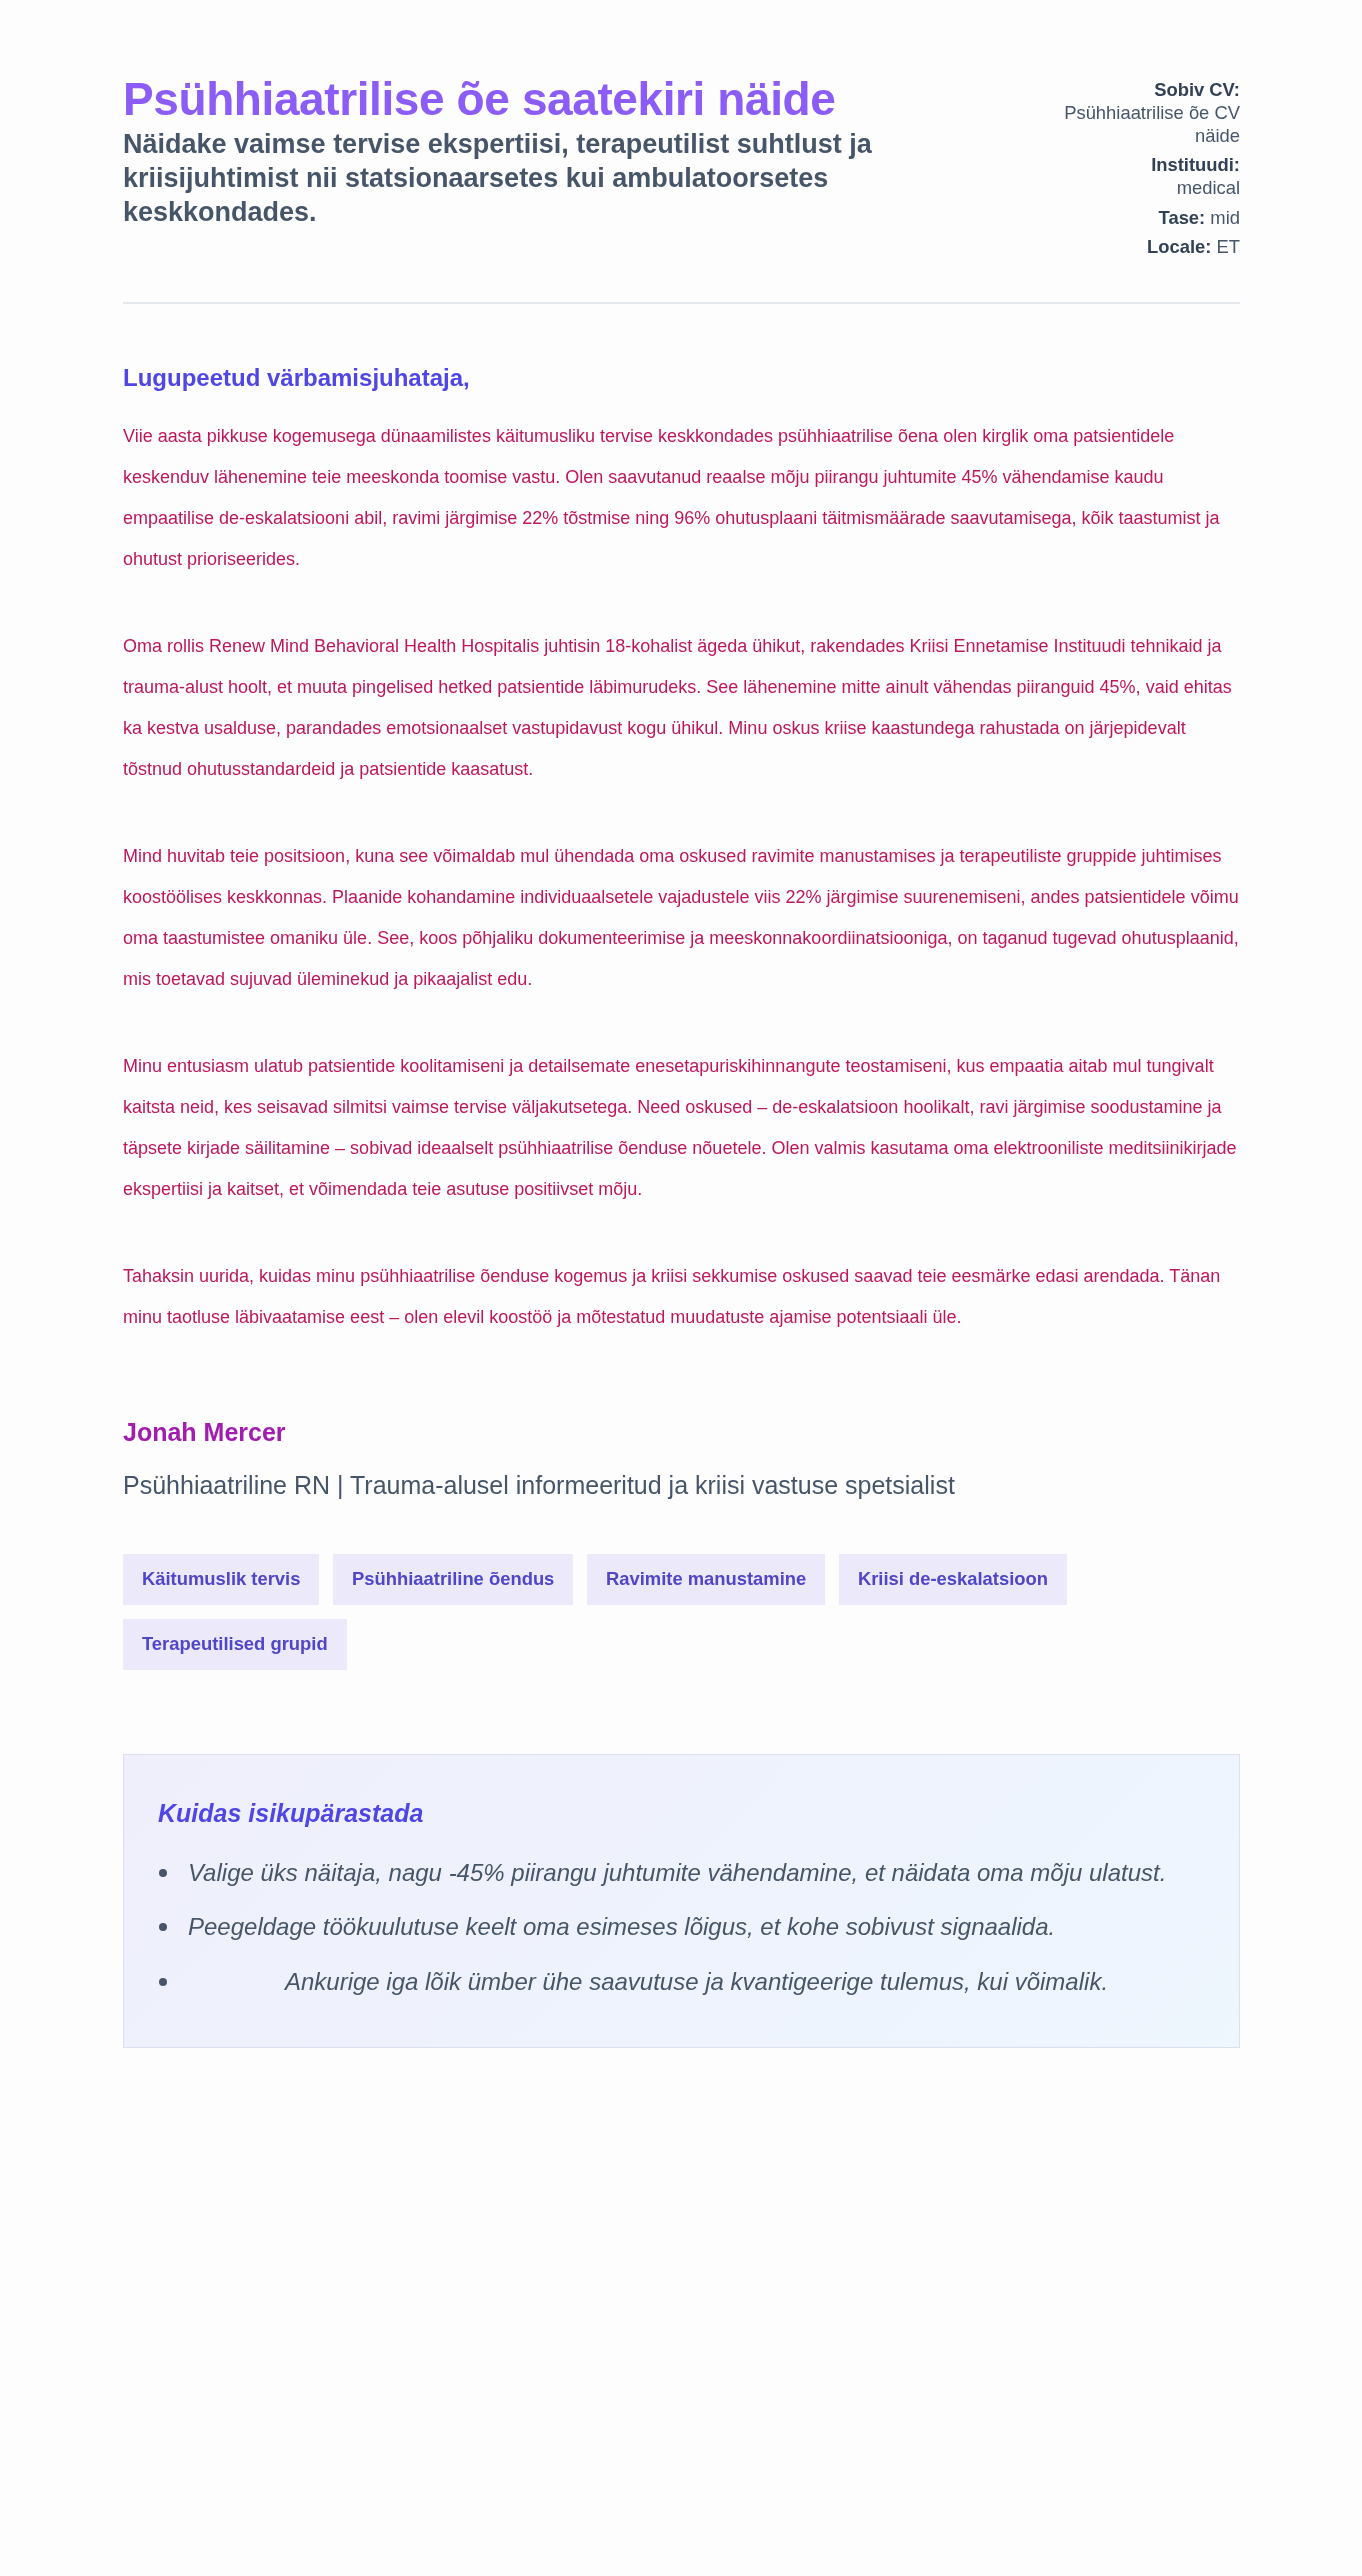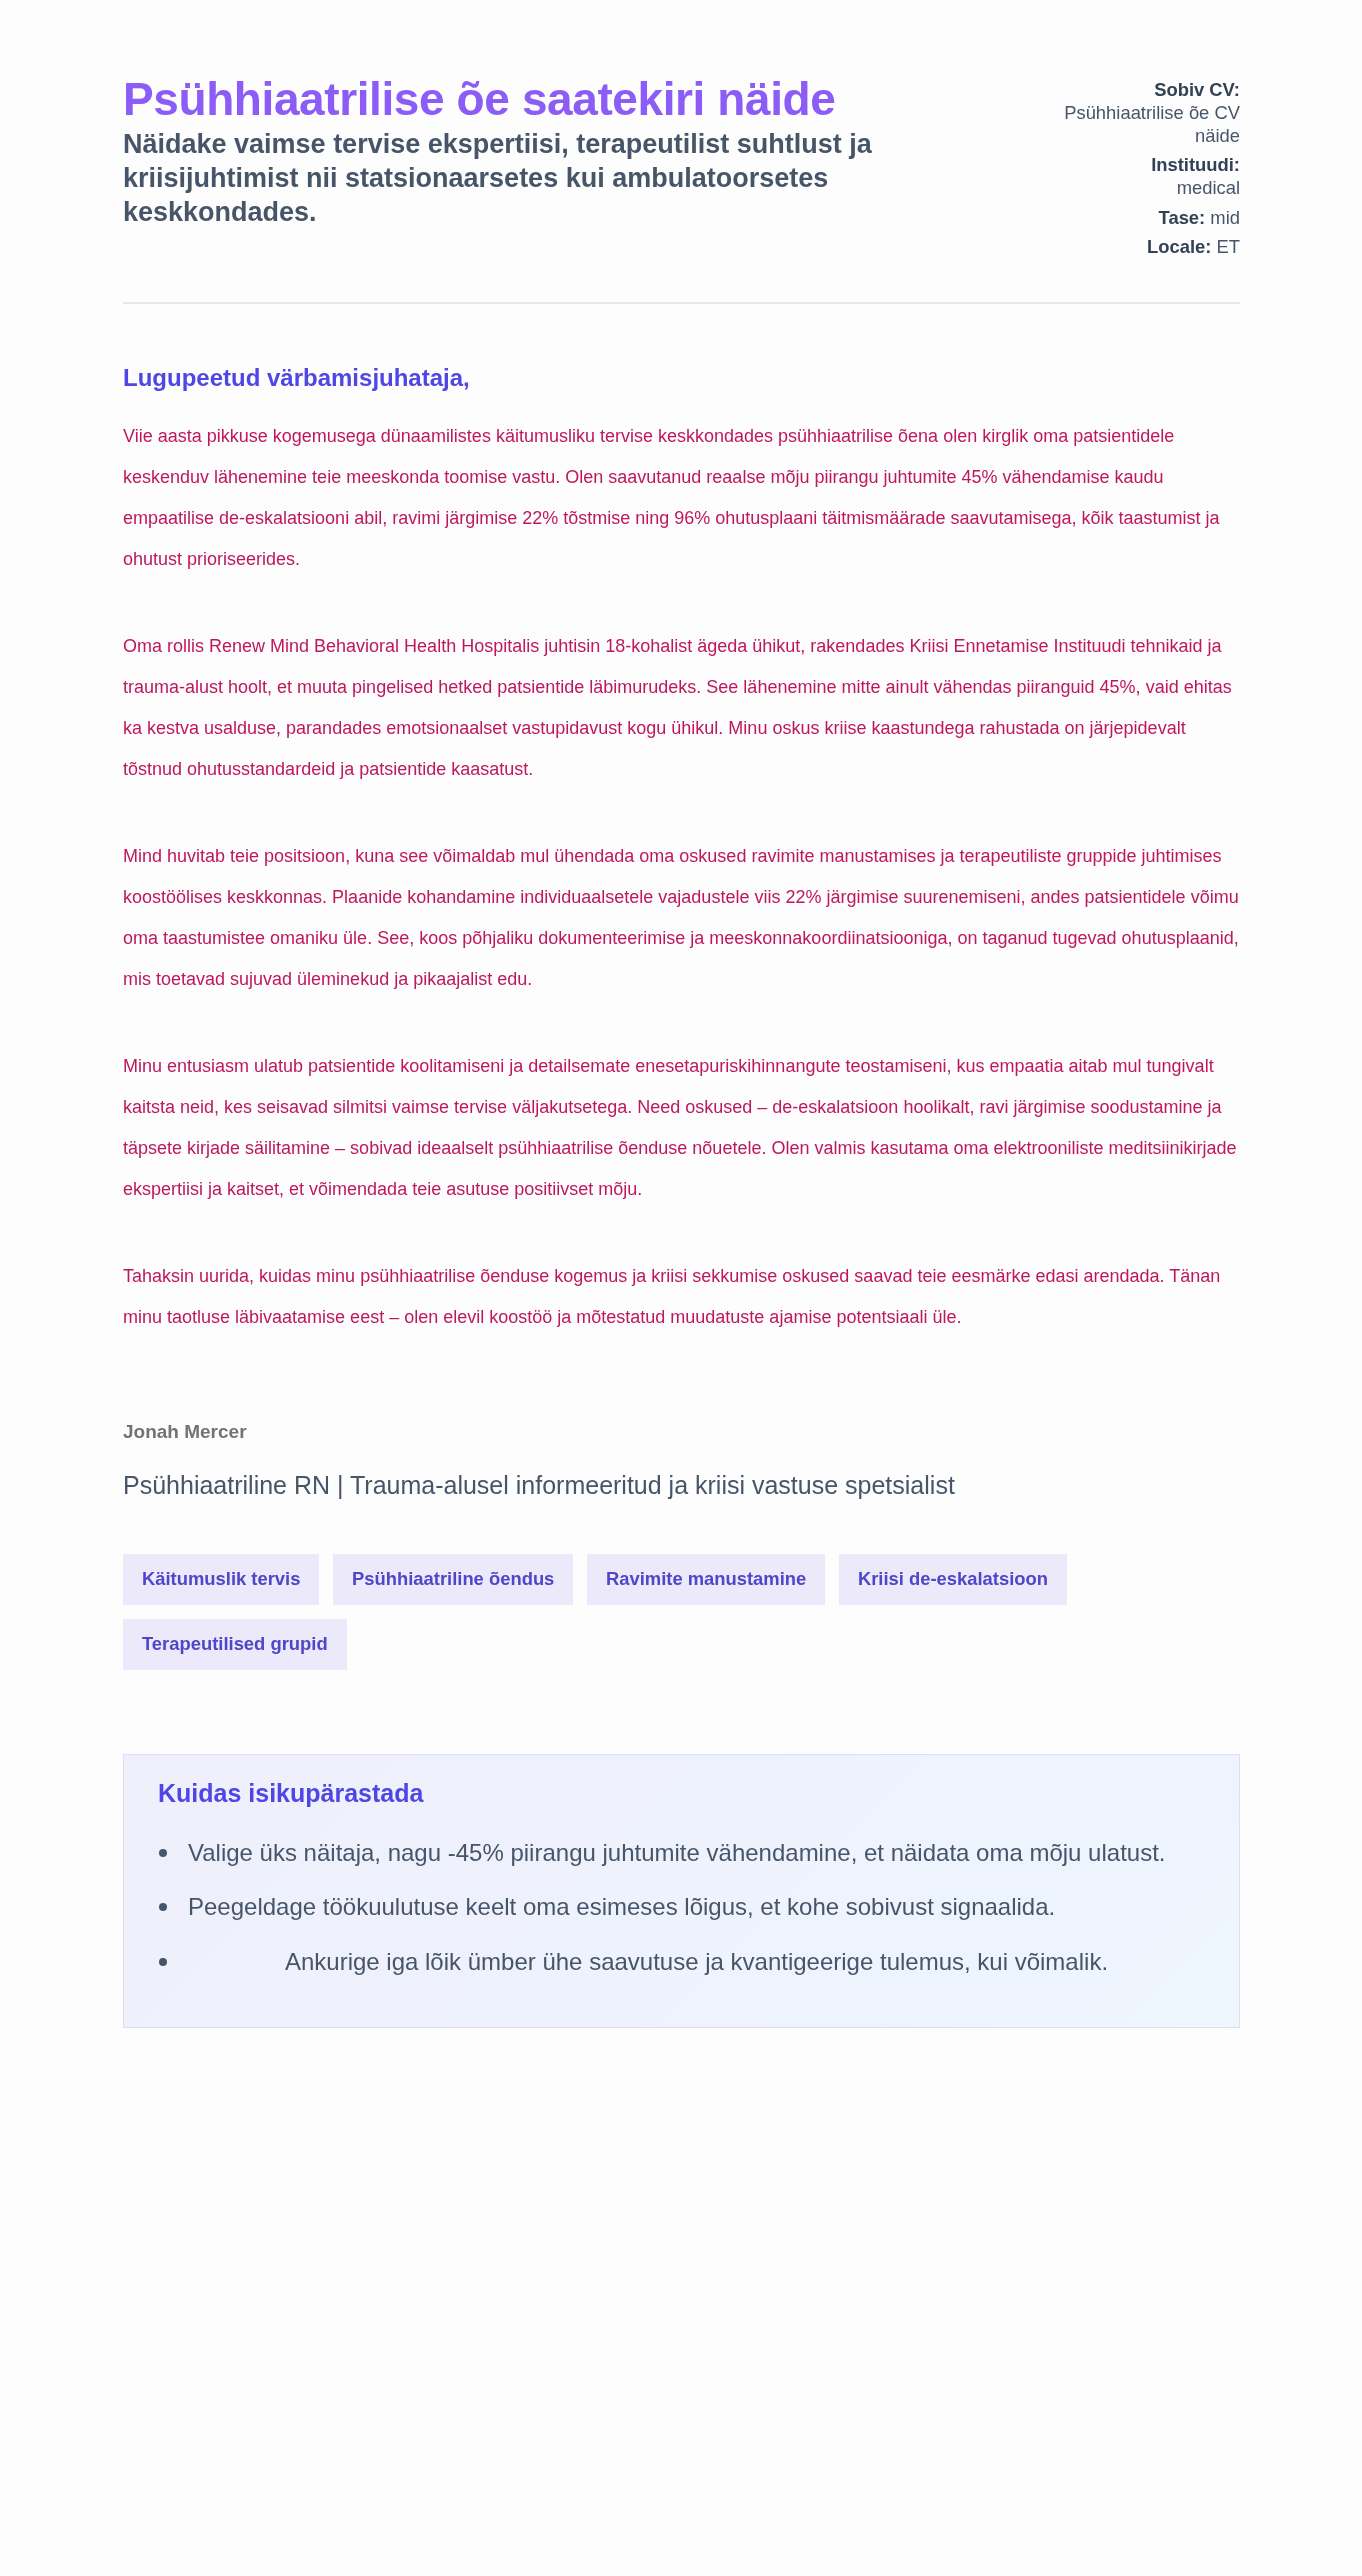--- a/index.html
+++ b/index.html
@@ -59,24 +59,24 @@
     }
     .body-text { margin-top: 22.4px; }
     .para {
       margin: 0 0 46px 0;
       font-size: 18px;
       line-height: 41px;
       color: #be185d;
     }
     .signature { margin-top: 78px; }
     .sig-name {
-      font-size: 19px;
-      line-height: 32px;
-      font-weight: 700;
-      color: #737373;
+      font-size: 25px;
+      line-height: 32px;
+      font-weight: 700;
+      color: #a21caf;
     }
     .sig-title {
       margin-top: 21px;
       font-size: 25px;
       line-height: 32px;
       color: #475569;
     }
     .tags {
       margin-top: 53px;
       display: flex;
@@ -90,21 +90,22 @@
       font-size: 18.4px;
       line-height: 22.4px;
       font-weight: 700;
       padding: 14.4px 19px;
       cursor: pointer;
     }
     .tip-box {
       margin-top: 84px;
       border: 1.6px solid #dcdff0;
       background: linear-gradient(135deg, #efeffc 0%, #eef3fd 60%, #eef6fe 100%);
-      padding: 22px 34px 45px 34px;
+      padding: 42px 34px 45px 34px;
+      font-style: italic;
     }
     .tip-title {
       margin: 0;
       font-size: 25px;
       line-height: 32px;
       font-weight: 700;
       color: #4f46e5;
     }
     .tip-list {
       margin: 24px 0 0 0;

